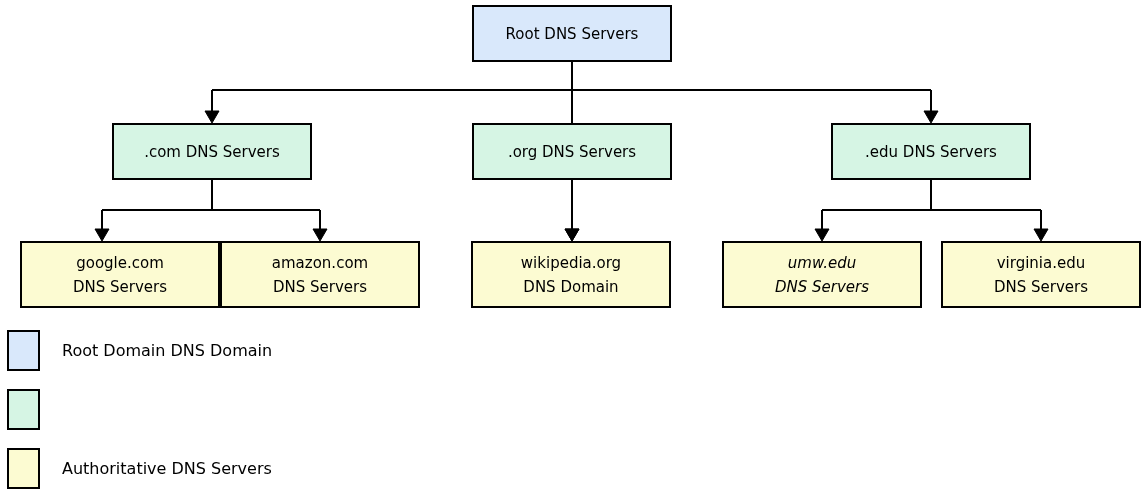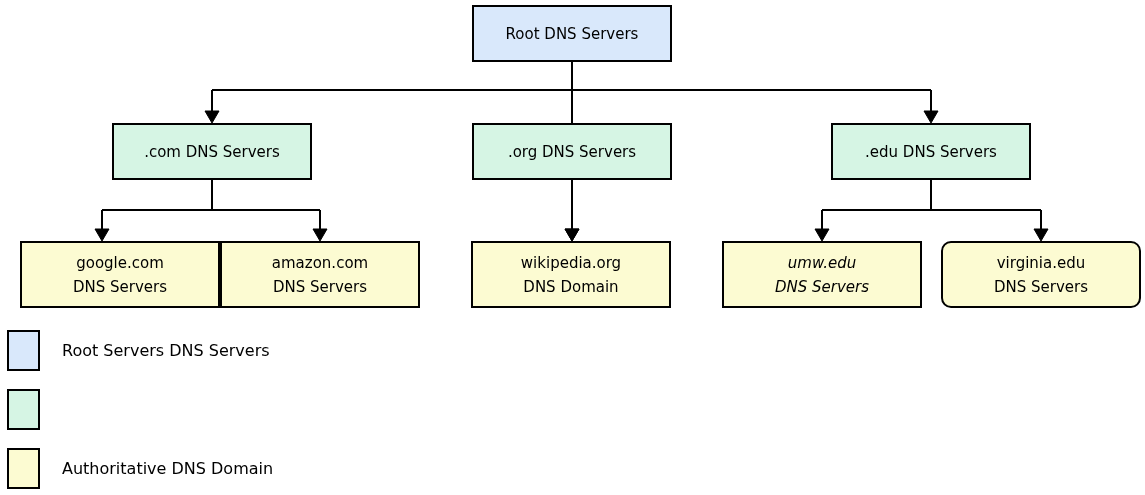--- a/index.html
+++ b/index.html
@@ -16,21 +16,21 @@
   .lvl-auth{background:var(--authoritative-fill,#fcfbd2);}
   .h57{height:57px;} .h67{height:67px;} .w200{width:200px;}
   #n-root{left:472px;top:5px;}
   #n-com{left:112px;top:123px;}
   #n-org{left:472px;top:123px;}
   #n-edu{left:831px;top:123px;}
   #n-google{left:20px;top:241px;}
   #n-amazon{left:220px;top:241px;}
   #n-wikipedia{left:471px;top:241px;}
   #n-umw{left:722px;top:241px;font-style:italic;}
-  #n-virginia{left:941px;top:241px;border-radius:10px;}
+  #n-virginia{left:941px;top:241px;}
   .legend{position:absolute;left:7px;top:330px;}
   .legend-row{position:absolute;left:0;display:flex;align-items:center;}
   .legend-row:nth-child(1){top:0;}
   .legend-row:nth-child(2){top:59px;}
   .legend-row:nth-child(3){top:118px;}
   .swatch{width:33px;height:41px;border:2px solid #000;box-sizing:border-box;flex:0 0 auto;}
   .sw-root{background:var(--root-fill,#d9e8fb);}
   .sw-tld{background:var(--tld-fill,#d6f5e4);}
   .sw-auth{background:var(--authoritative-fill,#fcfbd2);}
   .legend-label{margin-left:22px;font-size:16px;white-space:nowrap;}
@@ -97,24 +97,24 @@
   <div class="node lvl-auth w200 h67" id="n-wikipedia">wikipedia.org
 DNS Domain</div>
   <div class="node lvl-auth w200 h67" id="n-umw">umw.edu
 DNS Servers</div>
   <div class="node lvl-auth w200 h67" id="n-virginia">virginia.edu
 DNS Servers</div>
 
   <div class="legend">
     <div class="legend-row">
       <div class="swatch sw-root"></div>
-      <span class="legend-label">Root Servers DNS Servers</span>
+      <span class="legend-label">Root Domain DNS Domain</span>
     </div>
     <div class="legend-row">
       <div class="swatch sw-tld"></div>
     </div>
     <div class="legend-row">
       <div class="swatch sw-auth"></div>
-      <span class="legend-label">Authoritative DNS Domain</span>
+      <span class="legend-label">Authoritative DNS Servers</span>
     </div>
   </div>
 
 </div>
 
 </body></html>

